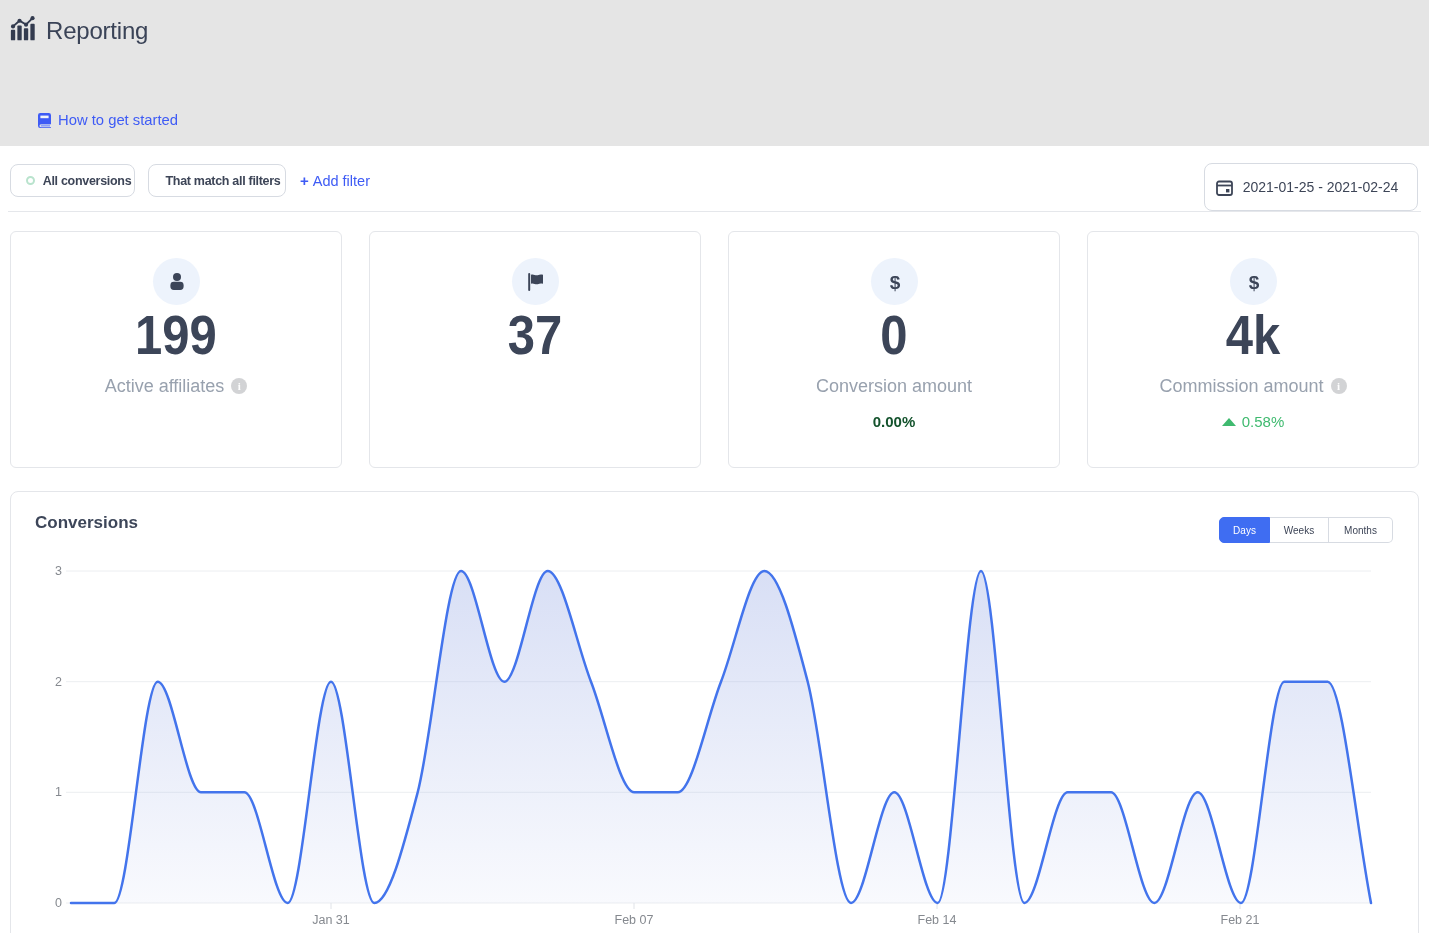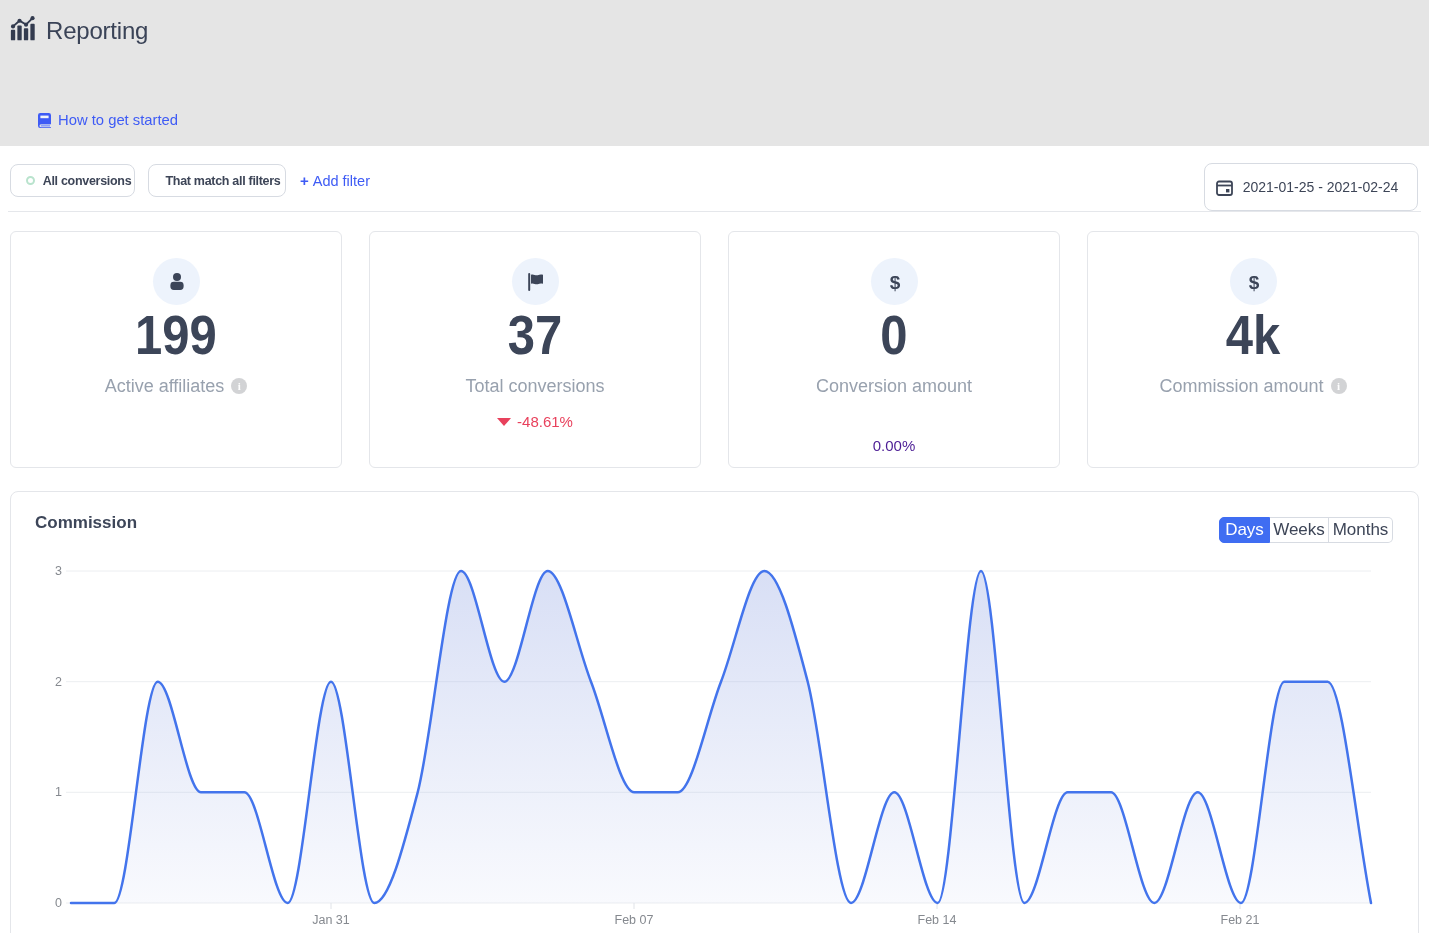--- a/index.html
+++ b/index.html
@@ -48,34 +48,34 @@
 .clabel { position:absolute; left:0; right:0; top:144px; font-size:18px; color:#98a1ae;
   display:flex; align-items:center; justify-content:center; gap:7px; line-height:20px; }
 .info { width:16px; height:16px; border-radius:50%; background:#d2d3d5; color:#fff;
   font-size:11px; font-weight:700; line-height:16px; display:inline-block;
   font-family:"Liberation Serif", serif; }
 .cchange { position:absolute; left:0; right:0; top:180px; font-size:15px;
   font-weight:400; display:flex; align-items:center; justify-content:center;
   gap:6px; line-height:20px; }
 .red { color:#e8415c; }
 .green { color:#3fba6f; }
-.gray { color:#4c1d95; font-weight:400;margin-top:24px; }
+.gray { color:#14532d; font-weight:700; }
 .tri-down { width:0; height:0; border-left:7.5px solid transparent;
   border-right:7.5px solid transparent; border-top:8px solid #e8415c; }
 .tri-up { width:0; height:0; border-left:7.5px solid transparent;
   border-right:7.5px solid transparent; border-bottom:8px solid #3fba6f; }
 
 
 .panel { position:absolute; left:10px; top:491px; width:1409px; height:500px;
   background:#fff; border:1px solid #e4e6ea; border-radius:8px; }
 .panel h2 { position:absolute; left:24px; top:21px; font-size:17px; font-weight:700;
   color:#3d4659; }
 .toggle { position:absolute; left:1208px; top:25px; display:flex; }
 .tbtn { height:26px; border:1px solid #d7dbe2; background:#fff; color:#3d4557;
-  font-size:17px; display:flex; align-items:center; justify-content:center;
+  font-size:10px; display:flex; align-items:center; justify-content:center;
   font-family:"Liberation Sans", sans-serif; }
 .tbtn.active { background:#3f6df2; border-color:#3f6df2; color:#fff; }
 .t1 { width:51px; border-radius:5px 0 0 5px; }
 .t2 { width:59px; border-left:none; }
 .t3 { width:64px; border-left:none; border-radius:0 5px 5px 0; }
 
 .chartsvg { position:absolute; left:0; top:0; pointer-events:none; }
 </style>
 </head>
 <body>
@@ -134,46 +134,45 @@
       <div class="clabel">Active affiliates <span class="info">i</span></div>
     </div>
     <div class="card">
       <div class="cicon">
         <svg width="17" height="18" viewBox="0 0 17 18">
             <rect x="1.2" y="0" width="2" height="18" rx="1" fill="#3c4558"></rect>
             <path d="M4 1.8 c2.4 -1.1 4.4 1.1 6.7 0.4 c1.9 -0.7 3.2 -1 5.3 -0.4 v9 c-2.1 -0.6 -3.4 -0.3 -5.3 0.4 c-2.3 0.7 -4.3 -1.5 -6.7 -0.4 z" fill="#3c4558"></path>
           </svg>
       </div>
       <div class="cnum">37</div>
-      <div class="clabel">Total conversions</div>
-      <div class="cchange red"><span class="tri-down"></span>-48.61%</div>
     </div>
     <div class="card">
       <div class="cicon">
         <svg width="14" height="22" viewBox="0 0 14 22">
             <text x="7" y="17.5" text-anchor="middle" font-size="19" font-weight="700" fill="#3c4558" font-family="Liberation Sans, sans-serif">$</text>
           </svg>
       </div>
       <div class="cnum">0</div>
       <div class="clabel">Conversion amount</div>
       <div class="cchange gray">0.00%</div>
     </div>
     <div class="card">
       <div class="cicon">
         <svg width="14" height="22" viewBox="0 0 14 22">
             <text x="7" y="17.5" text-anchor="middle" font-size="19" font-weight="700" fill="#3c4558" font-family="Liberation Sans, sans-serif">$</text>
           </svg>
       </div>
       <div class="cnum">4k</div>
       <div class="clabel">Commission amount <span class="info">i</span></div>
+      <div class="cchange green"><span class="tri-up"></span>0.58%</div>
     </div>
   </div>
 
   <div class="panel">
-    <h2>Commission</h2>
+    <h2>Conversions</h2>
     <div class="toggle">
       <div class="tbtn t1 active">Days</div>
       <div class="tbtn t2">Weeks</div>
       <div class="tbtn t3">Months</div>
     </div>
   </div>
 
   <svg class="chartsvg" width="1429" height="933" viewBox="0 0 1429 933">
     <defs>
       <linearGradient id="areagrad" x1="0" y1="571" x2="0" y2="903" gradientUnits="userSpaceOnUse">

